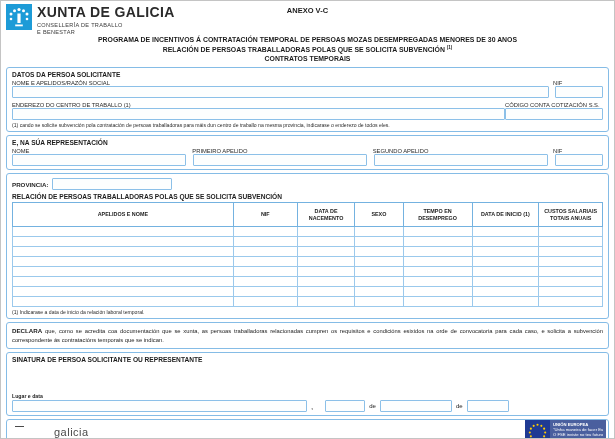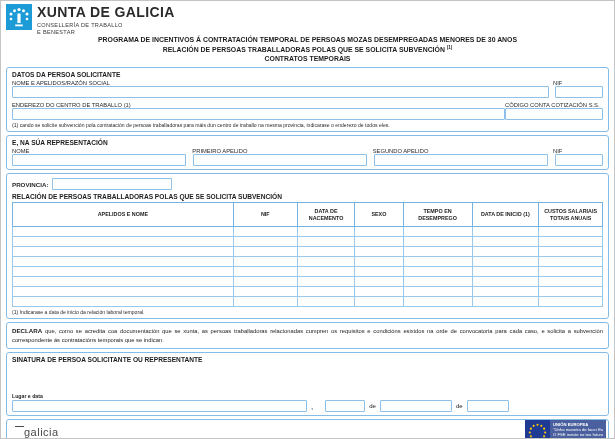--- a/index.html
+++ b/index.html
@@ -44,34 +44,35 @@
   .decl { font-size:5.8px; line-height:1.5; text-align:justify; }
   .decl b { font-size:6.2px; }
   
   .sig-space { height:28px; }
   .place-lbl { font-size:5.2px; font-weight:bold; margin-bottom:1px; }
   .sig-row { display:flex; align-items:flex-end; gap:4px; }
   .sig-row .comma { font-size:8px; line-height:10px; }
   .sig-row .de { font-size:6px; line-height:11px; }
   
   .footer { border:1px solid #85bce6; border-radius:3px; height:27px; display:flex; align-items:center; justify-content:space-between; padding:0 2px 0 8px; }
-  .galicia { font-size:11px; color:#4a4a4a; letter-spacing:.5px; display:flex; align-items:flex-start; }
+  .galicia { font-size:11px; color:#4a4a4a; letter-spacing:.5px; display:flex; align-items:flex-start;gap:30px; }
   .galicia .dash { border-bottom:1px solid #4a4a4a; width:9px; display:inline-block; margin-bottom:2px; }
   .eu { display:flex; height:25px; }
   .eu-flag { width:25px; height:25px; background:#1f3a93; flex:0 0 auto; }
   .eu-txt { background:#4a5f9e; color:#ffffff; width:56px; padding:2px 3px; line-height:1.3; }
   .eu-txt div { font-size:4.2px; white-space:nowrap; overflow:hidden; }
   .eu-txt .l1 { font-weight:bold; }
 </style>
 </head>
 <body>
 
 <div class="page">
 
   <div class="hdr">
+    <div class="annex">ANEXO V-C</div>
     <div class="brand">
       <svg class="brand-logo" viewBox="0 0 26 26">
         <rect x="0" y="0" width="26" height="26" fill="#1d9bd7"></rect>
         <circle cx="5" cy="10" r="1.5" fill="#fff"></circle>
         <circle cx="8.5" cy="6.8" r="1.5" fill="#fff"></circle>
         <circle cx="13" cy="5.5" r="1.6" fill="#fff"></circle>
         <circle cx="17.5" cy="6.8" r="1.5" fill="#fff"></circle>
         <circle cx="21" cy="10" r="1.5" fill="#fff"></circle>
         <circle cx="5" cy="15" r="1.3" fill="#fff"></circle>
         <circle cx="21" cy="15" r="1.3" fill="#fff"></circle>

